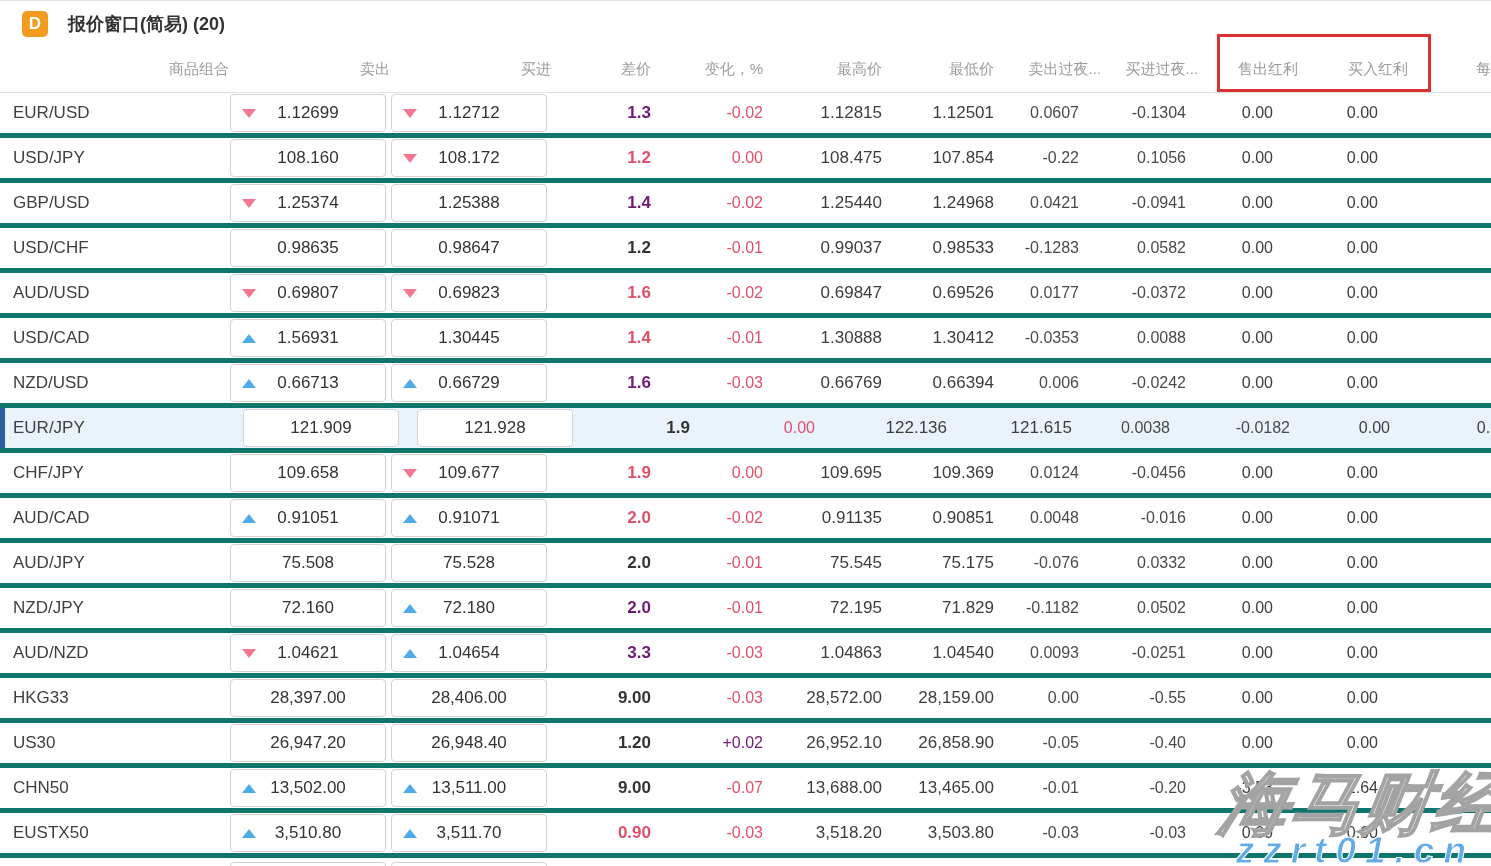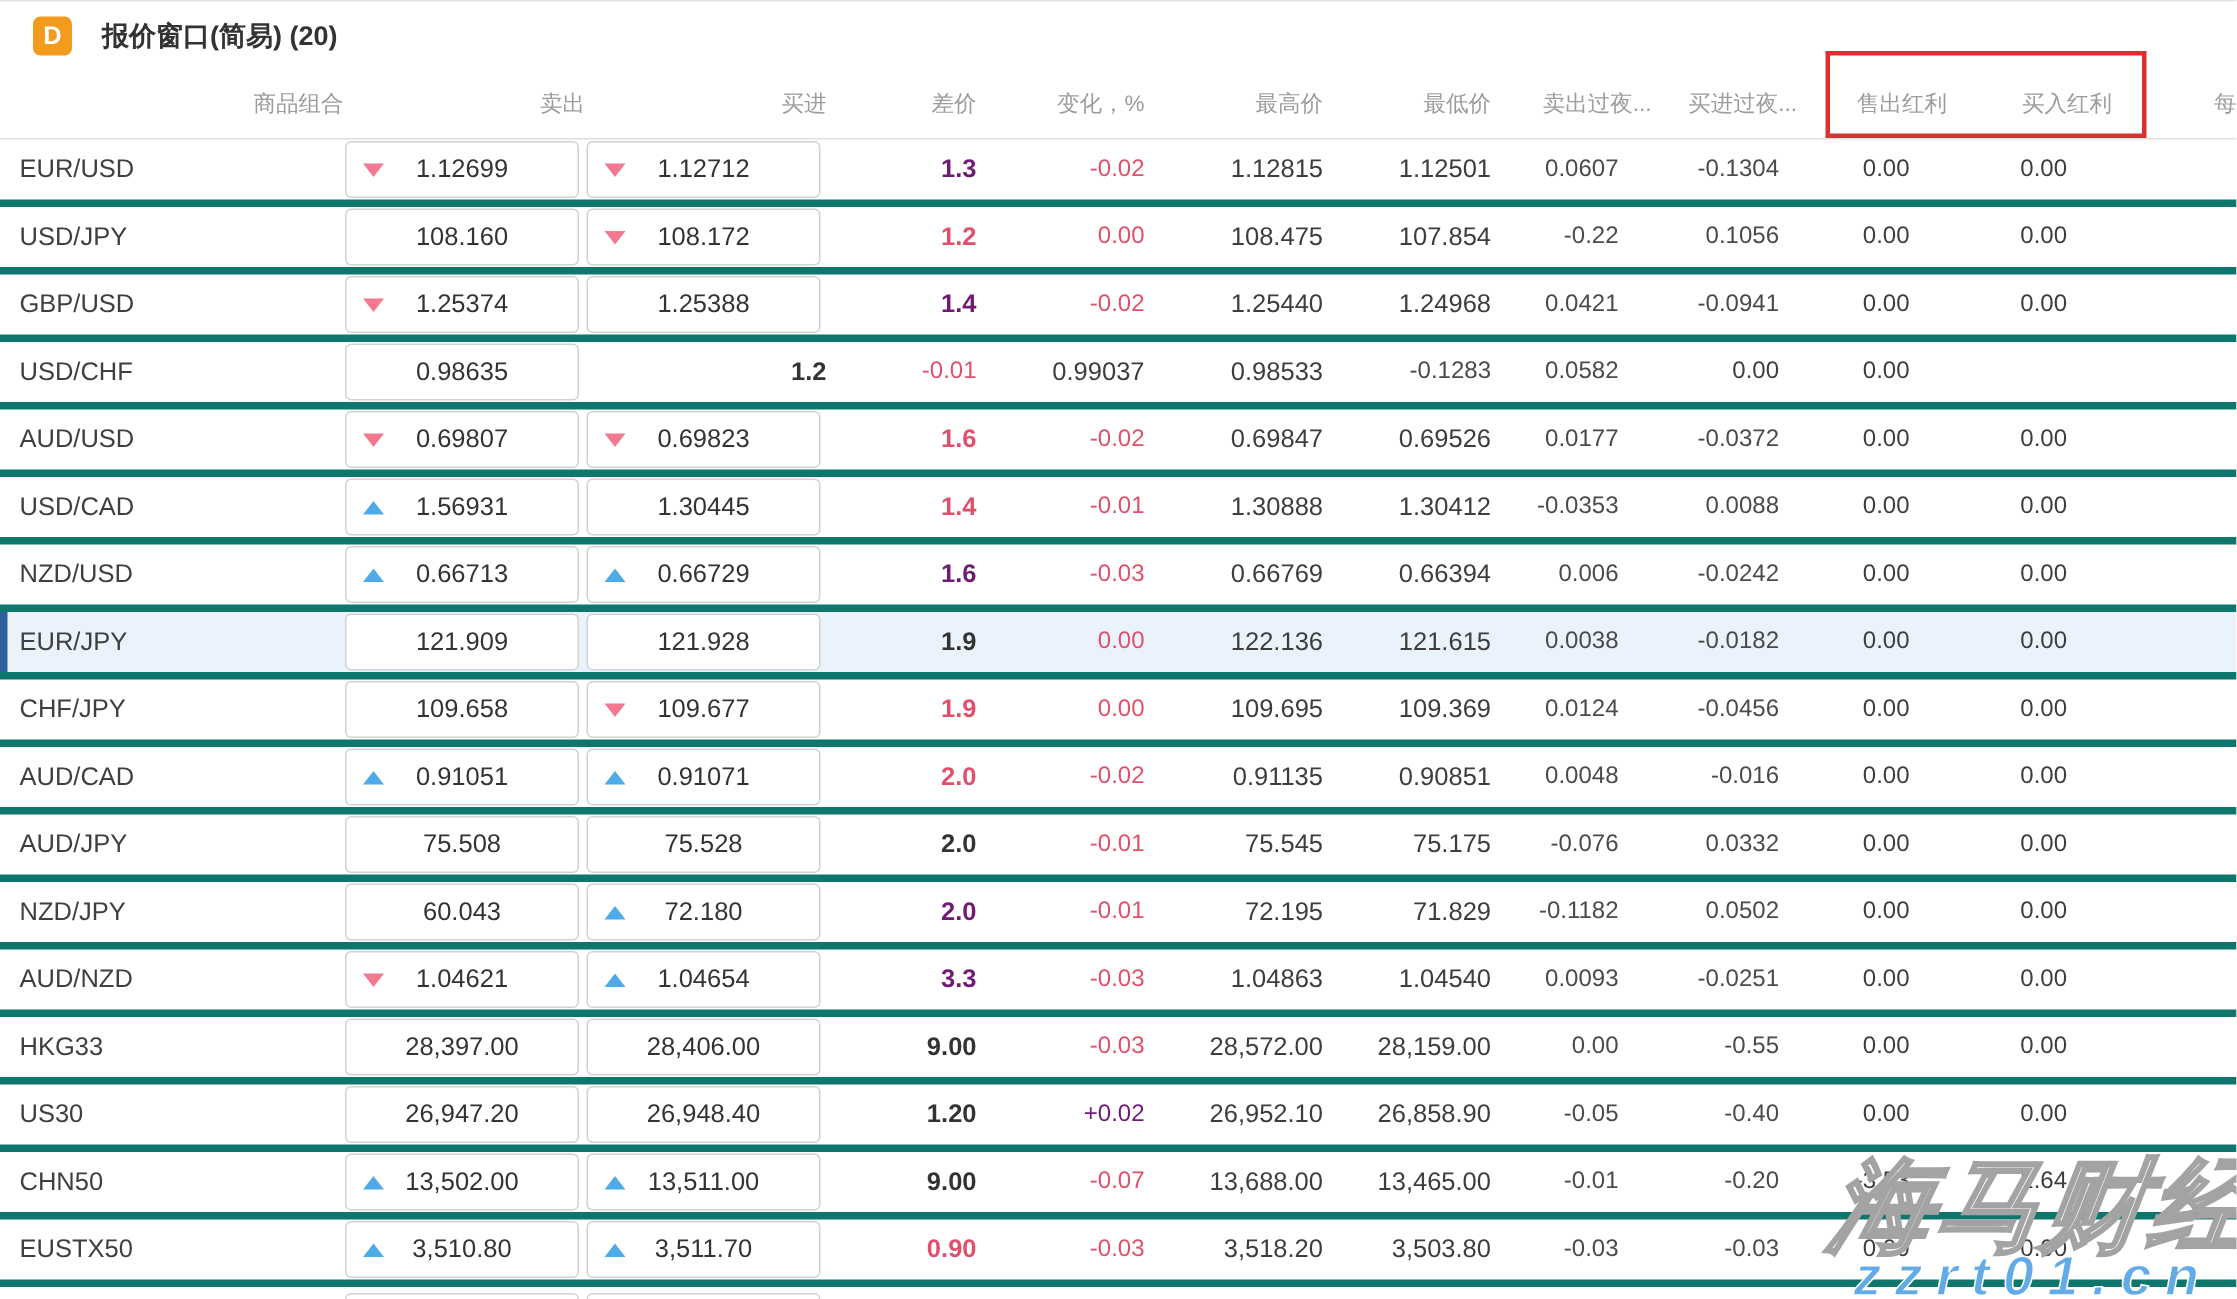--- a/index.html
+++ b/index.html
@@ -24,21 +24,21 @@
   .hc { white-space: nowrap; }
   .hc-center { text-align: right; }
   .hc-right { text-align: right; }
   .sh22 { transform: translateX(22px); }
   .sh12 { transform: translateX(12px); }
   .sh25 { transform: translateX(25px); }
   .sh30 { transform: translateX(30px); }
 
   
   .row { height: 45px; border-bottom: 5px solid #0f766e; position: relative; }
-  .row.selected { background: #eaf3fb; }
+  .row.selected { background: #eaf3fb; gap: 13px; }
   .row.selected::before { content: ""; position: absolute; left: 0; top: 0; bottom: 0;
     width: 5px; background: #2e5f9e; }
 
   .sym { padding-left: 13px; font-size: 17px; color: #3f3f3f; }
 
   .pricebox { height: 38px; margin: 0 4px 0 1px; background: #fff; border: 1px solid #d2d2d2;
     border-radius: 4px; display: flex; align-items: center; justify-content: center;
     padding: 0 11px; position: relative; font-size: 17px; color: #333; cursor: pointer; }
   .arr { position: absolute; left: 11px; width: 0; height: 0; }
   .arr.down { border-left: 7px solid transparent; border-right: 7px solid transparent;
@@ -153,20 +153,23 @@
       <div class="num swap">-0.0941</div>
       <div class="num div">0.00</div>
       <div class="num div">0.00</div>
       <div class="num"></div>
     </div>
     <div class="grid row">
       <div class="sym">USD/CHF</div>
       <div class="pricebox">
         <div class="">0.98635</div>
       </div>
+      <div class="pricebox">
+        <div class="">0.98647</div>
+      </div>
       <div class="num spread c-black">1.2</div>
       <div class="num chg c-red">-0.01</div>
       <div class="num hl">0.99037</div>
       <div class="num hl">0.98533</div>
       <div class="num swap">-0.1283</div>
       <div class="num swap">0.0582</div>
       <div class="num div">0.00</div>
       <div class="num div">0.00</div>
       <div class="num"></div>
     </div>
@@ -300,21 +303,21 @@
       <div class="num hl">75.175</div>
       <div class="num swap">-0.076</div>
       <div class="num swap">0.0332</div>
       <div class="num div">0.00</div>
       <div class="num div">0.00</div>
       <div class="num"></div>
     </div>
     <div class="grid row">
       <div class="sym">NZD/JPY</div>
       <div class="pricebox">
-        <div class="">60.043</div>
+        <div class="">72.160</div>
       </div>
       <div class="pricebox">
         <div class="arr up"></div>
         <div class="">72.180</div>
       </div>
       <div class="num spread c-blue">2.0</div>
       <div class="num chg c-red">-0.01</div>
       <div class="num hl">72.195</div>
       <div class="num hl">71.829</div>
       <div class="num swap">-0.1182</div>

